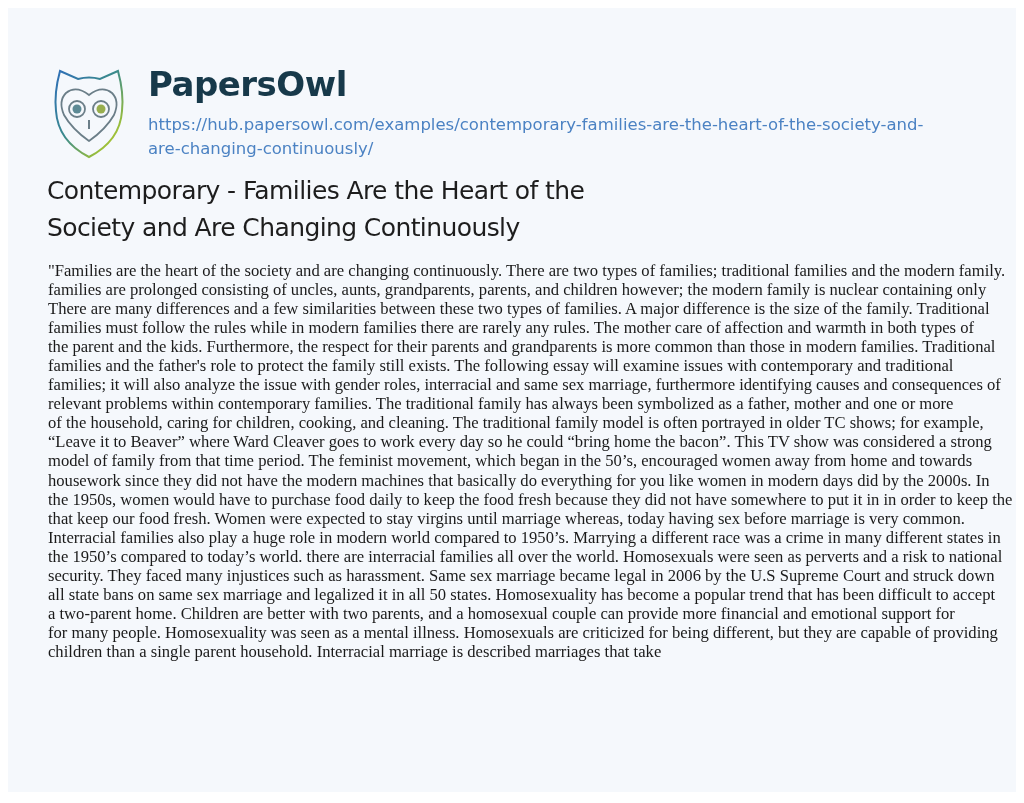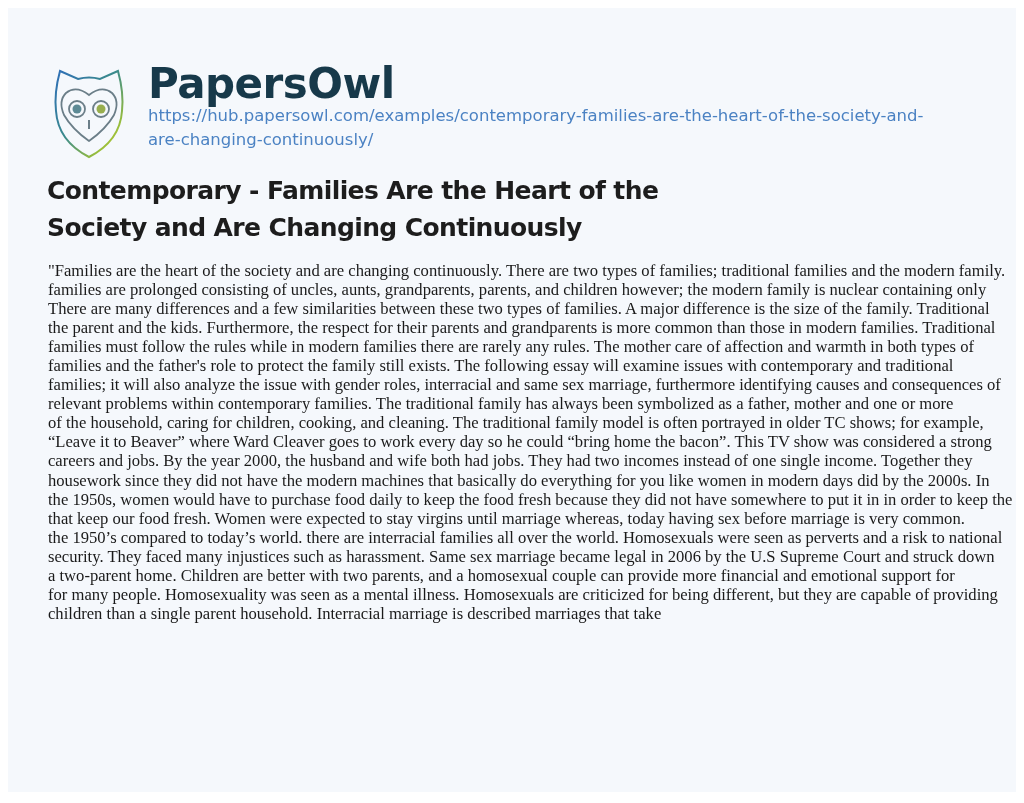--- a/index.html
+++ b/index.html
@@ -34,41 +34,42 @@
       margin-right: 18px;
       margin-top: 3px;
     }
     .brand-block {
       display: flex;
       flex-direction: column;
     }
     .brand-name {
       font-family: "DejaVu Sans", sans-serif;
       font-weight: bold;
-      font-size: 42px;
+      font-size: 34px;
       color: #17394a;
       letter-spacing: -0.5px;
       line-height: 40px;
       margin-top: 2px;
     }
     .brand-url {
       font-family: "DejaVu Sans", sans-serif;
       font-size: 16.5px;
       color: #4b82c3;
       line-height: 24px;
+      margin-top: 9px;
       width: 800px;
       text-decoration: none;
     }
     .title {
       position: absolute;
       left: 47px;
       top: 172px;
       width: 640px;
       font-family: "DejaVu Sans", sans-serif;
-      font-weight: bold;
+      font-weight: normal;
       font-size: 25px;
       color: #1d1d1d;
       line-height: 37px;
       letter-spacing: -0.6px;
       margin: 0;
     }
     .body-text {
       position: absolute;
       left: 48px;
       top: 261px;
@@ -125,29 +126,31 @@
 
 <h1 class="title">
   <span>Contemporary - Families Are the Heart of the</span><br>
   <span>Society and Are Changing Continuously</span>
 </h1>
 
 <div class="body-text">
   <span class="line">"Families are the heart of the society and are changing continuously. There are two types of families; traditional families and the modern family.</span>
   <span class="line">families are prolonged consisting of uncles, aunts, grandparents, parents, and children however; the modern family is nuclear containing only</span>
   <span class="line">There are many differences and a few similarities between these two types of families. A major difference is the size of the family. Traditional</span>
+  <span class="line">families must follow the rules while in modern families there are rarely any rules. The mother care of affection and warmth in both types of</span>
   <span class="line">the parent and the kids. Furthermore, the respect for their parents and grandparents is more common than those in modern families. Traditional</span>
-  <span class="line">families must follow the rules while in modern families there are rarely any rules. The mother care of affection and warmth in both types of</span>
   <span class="line">families and the father's role to protect the family still exists. The following essay will examine issues with contemporary and traditional</span>
   <span class="line">families; it will also analyze the issue with gender roles, interracial and same sex marriage, furthermore identifying causes and consequences of</span>
   <span class="line">relevant problems within contemporary families. The traditional family has always been symbolized as a father, mother and one or more</span>
   <span class="line">of the household, caring for children, cooking, and cleaning. The traditional family model is often portrayed in older TC shows; for example,</span>
   <span class="line">“Leave it to Beaver” where Ward Cleaver goes to work every day so he could “bring home the bacon”. This TV show was considered a strong</span>
-  <span class="line">careers and jobs. By the year 2000, the husband and wife both had jobs. They had two incomes instead of one single income. Together they</span>
+  <span class="line">model of family from that time period. The feminist movement, which began in the 50’s, encouraged women away from home and towards</span>
   <span class="line">housework since they did not have the modern machines that basically do everything for you like women in modern days did by the 2000s. In</span>
   <span class="line">the 1950s, women would have to purchase food daily to keep the food fresh because they did not have somewhere to put it in in order to keep the</span>
   <span class="line">that keep our food fresh. Women were expected to stay virgins until marriage whereas, today having sex before marriage is very common.</span>
+  <span class="line">Interracial families also play a huge role in modern world compared to 1950’s. Marrying a different race was a crime in many different states in</span>
   <span class="line">the 1950’s compared to today’s world. there are interracial families all over the world. Homosexuals were seen as perverts and a risk to national</span>
   <span class="line">security. They faced many injustices such as harassment. Same sex marriage became legal in 2006 by the U.S Supreme Court and struck down</span>
+  <span class="line">all state bans on same sex marriage and legalized it in all 50 states. Homosexuality has become a popular trend that has been difficult to accept</span>
   <span class="line">a two-parent home. Children are better with two parents, and a homosexual couple can provide more financial and emotional support for</span>
   <span class="line">for many people. Homosexuality was seen as a mental illness. Homosexuals are criticized for being different, but they are capable of providing</span>
   <span class="line">children than a single parent household. Interracial marriage is described marriages that take</span>
 </div>
 
 </body></html>

